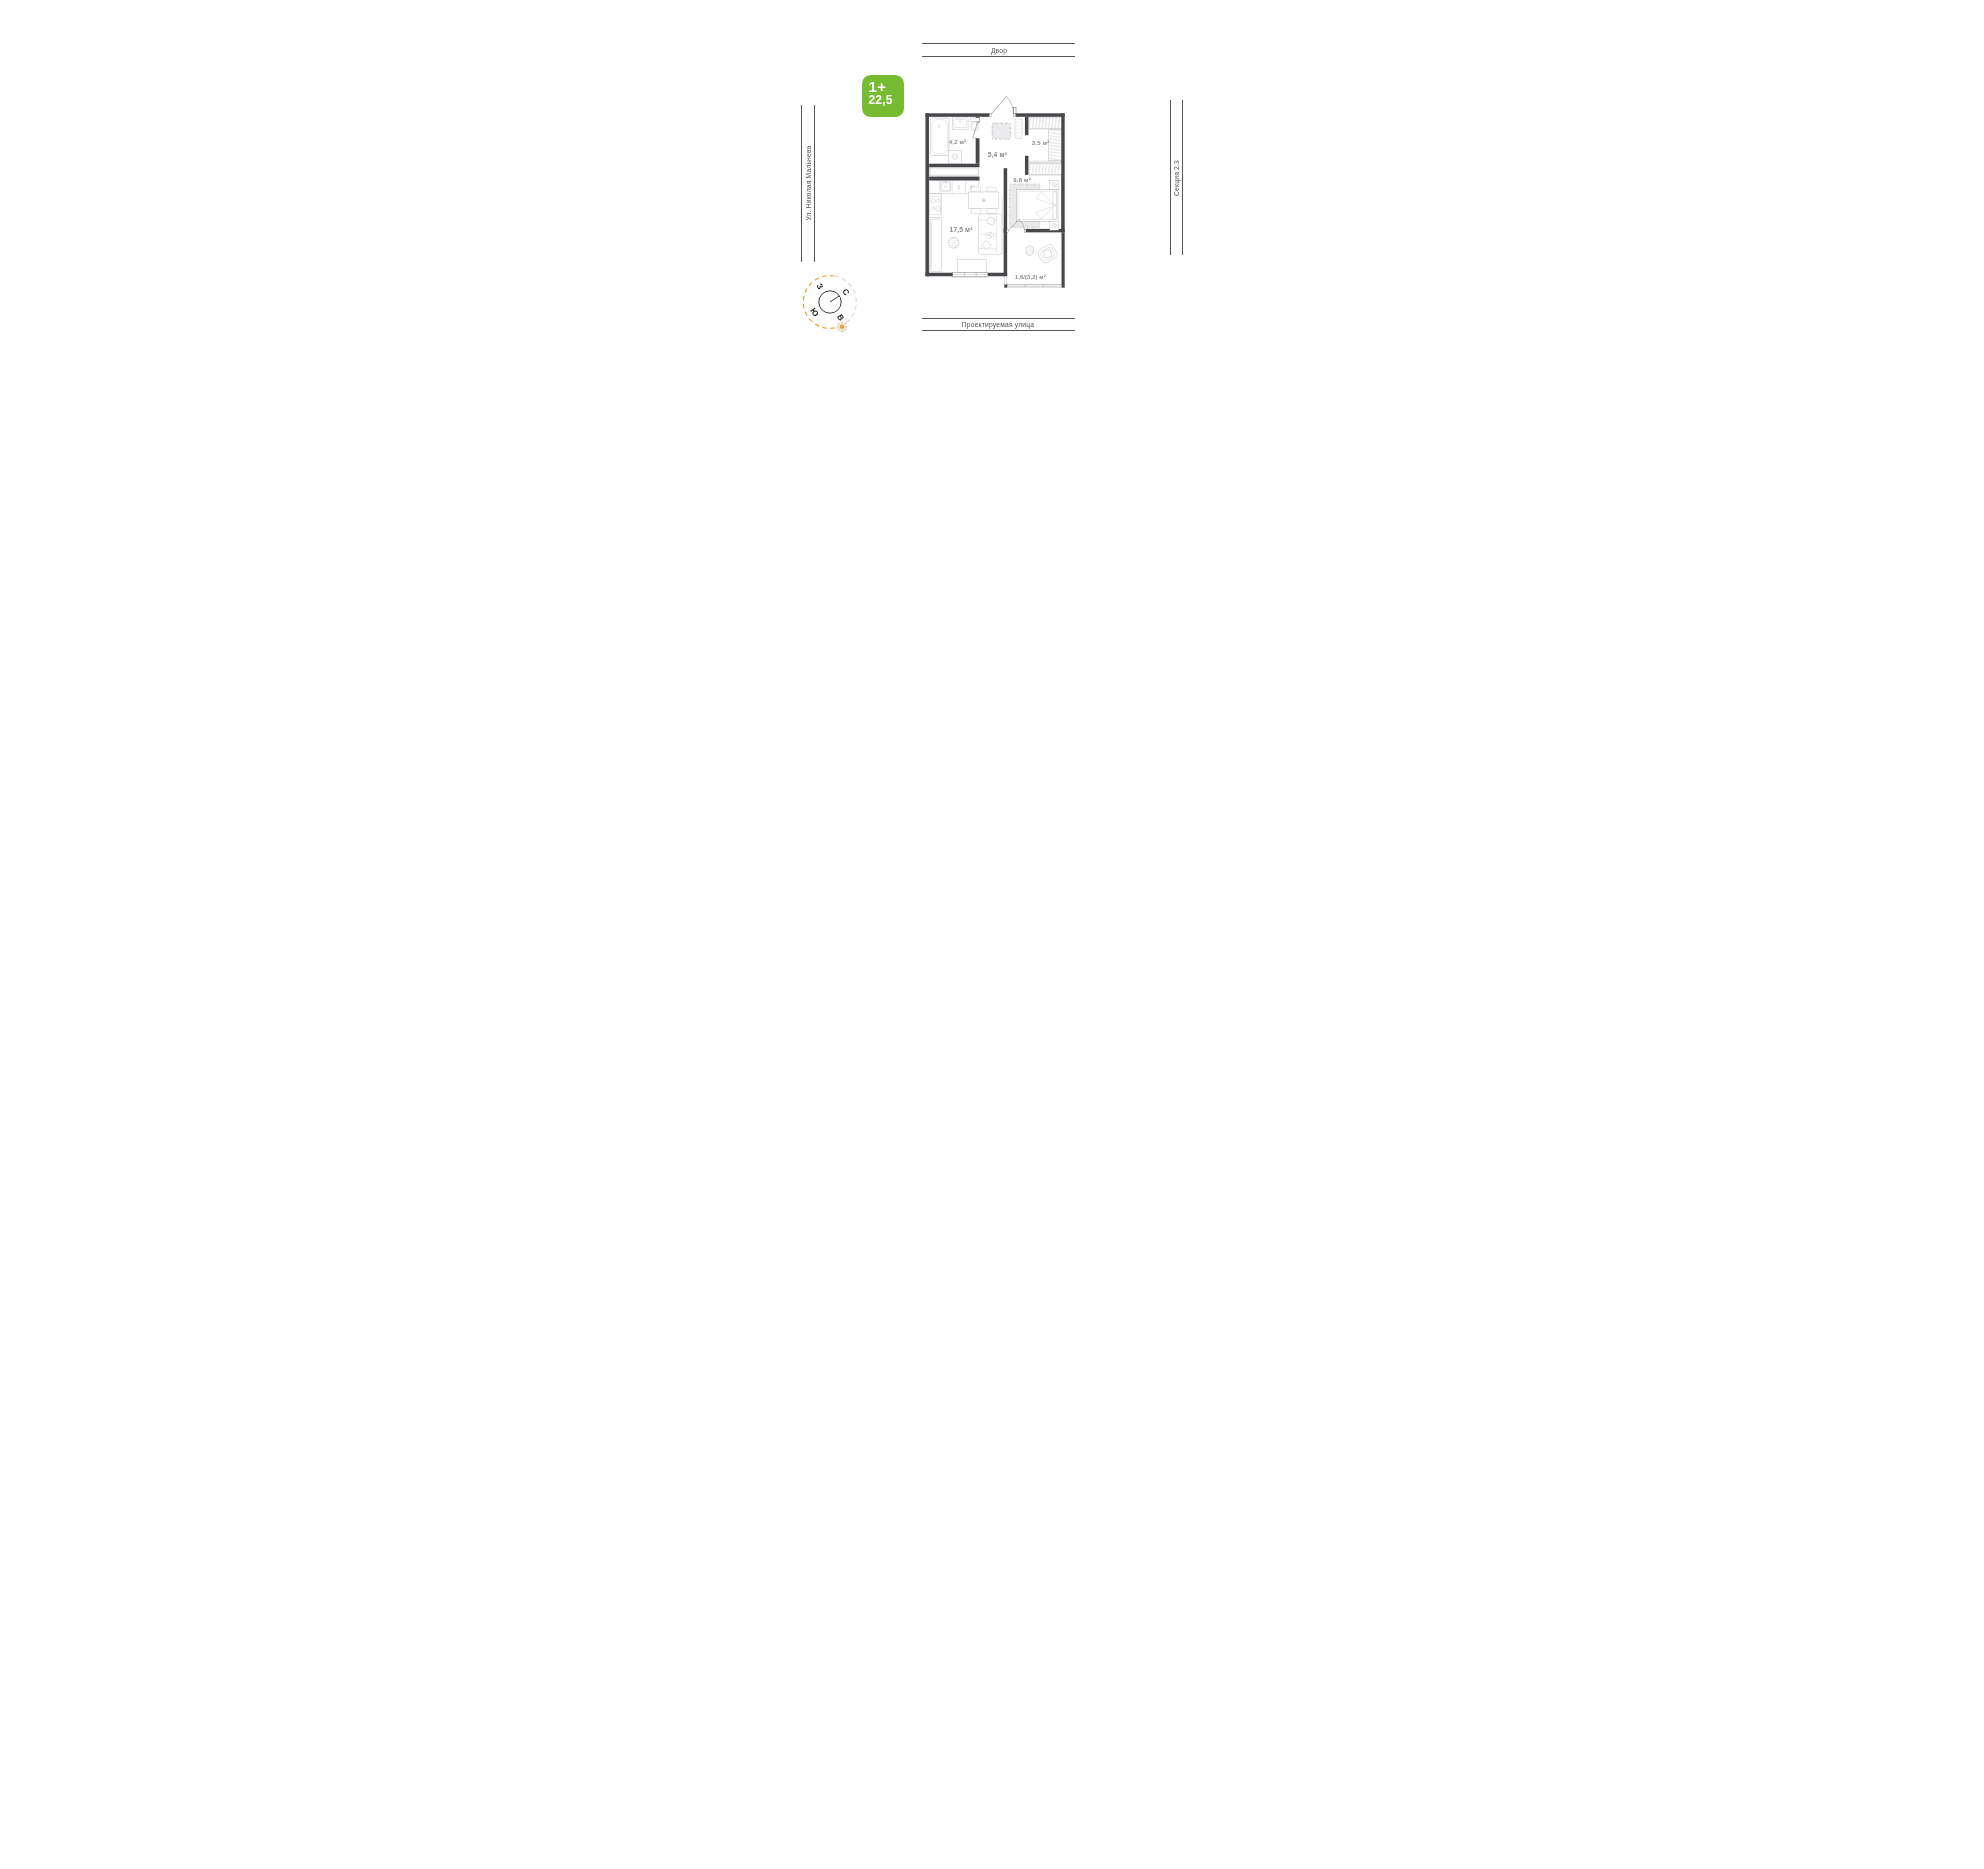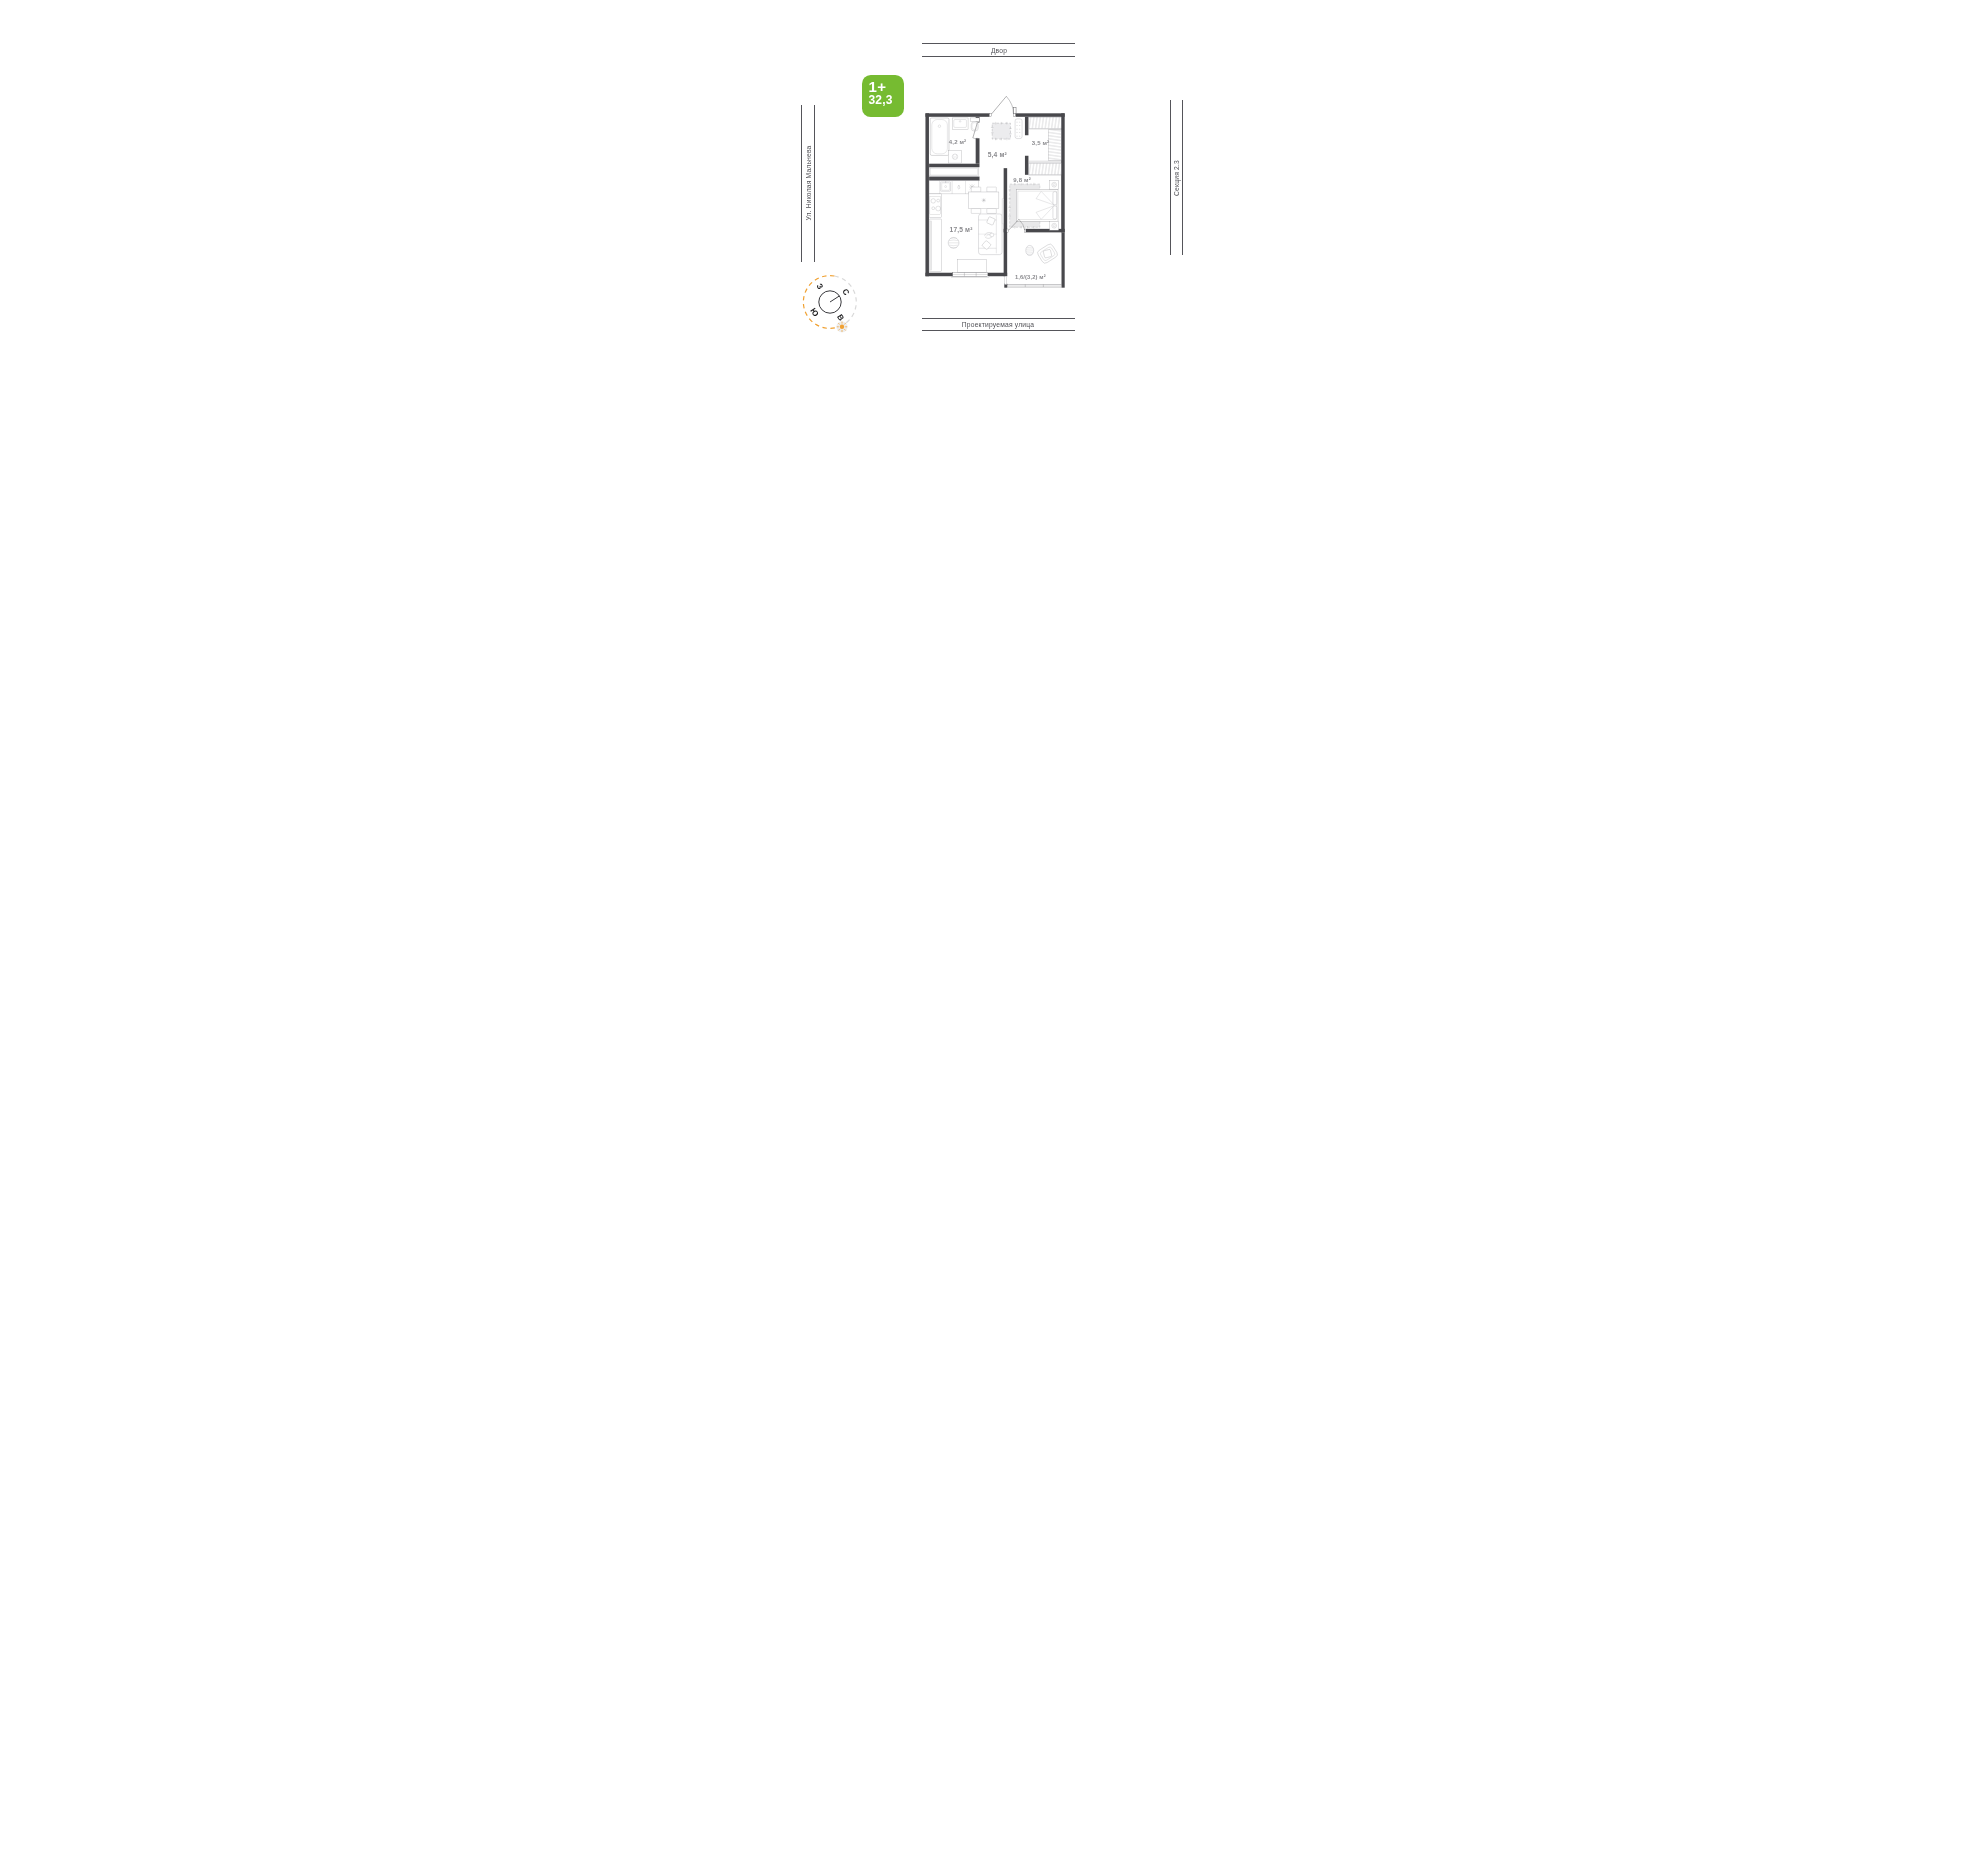--- a/index.html
+++ b/index.html
@@ -44,21 +44,21 @@
   <div class="vline" style="left:47px;top:105px;height:157px;"></div>
   <div class="street-text vert" style="left:54px;top:183px;">Ул. Николая Мальнева</div>
   <div class="vline" style="left:60px;top:105px;height:157px;"></div>
 
   <div class="vline" style="left:416px;top:100px;height:155px;"></div>
   <div class="street-text vert" style="left:422px;top:178px;">Секция 2.3</div>
   <div class="vline" style="left:428px;top:100px;height:155px;"></div>
 
   <div class="badge">
     <div class="rooms">1+</div>
-    <div class="area">32,3</div>
+    <div class="area">22,5</div>
   </div>
 
   <div class="plan-wrap">
   <svg viewBox="0 -130 950 1260" xmlns="http://www.w3.org/2000/svg">
     <defs>
       <pattern id="hv" patternUnits="userSpaceOnUse" width="20" height="20" patternTransform="rotate(8)">
         <line x1="10" y1="0" x2="10" y2="20" stroke="#9d9da1" stroke-width="2"></line>
       </pattern>
       <pattern id="hh" patternUnits="userSpaceOnUse" width="20" height="20" patternTransform="rotate(8)">
         <line x1="0" y1="10" x2="20" y2="10" stroke="#9d9da1" stroke-width="2"></line>

